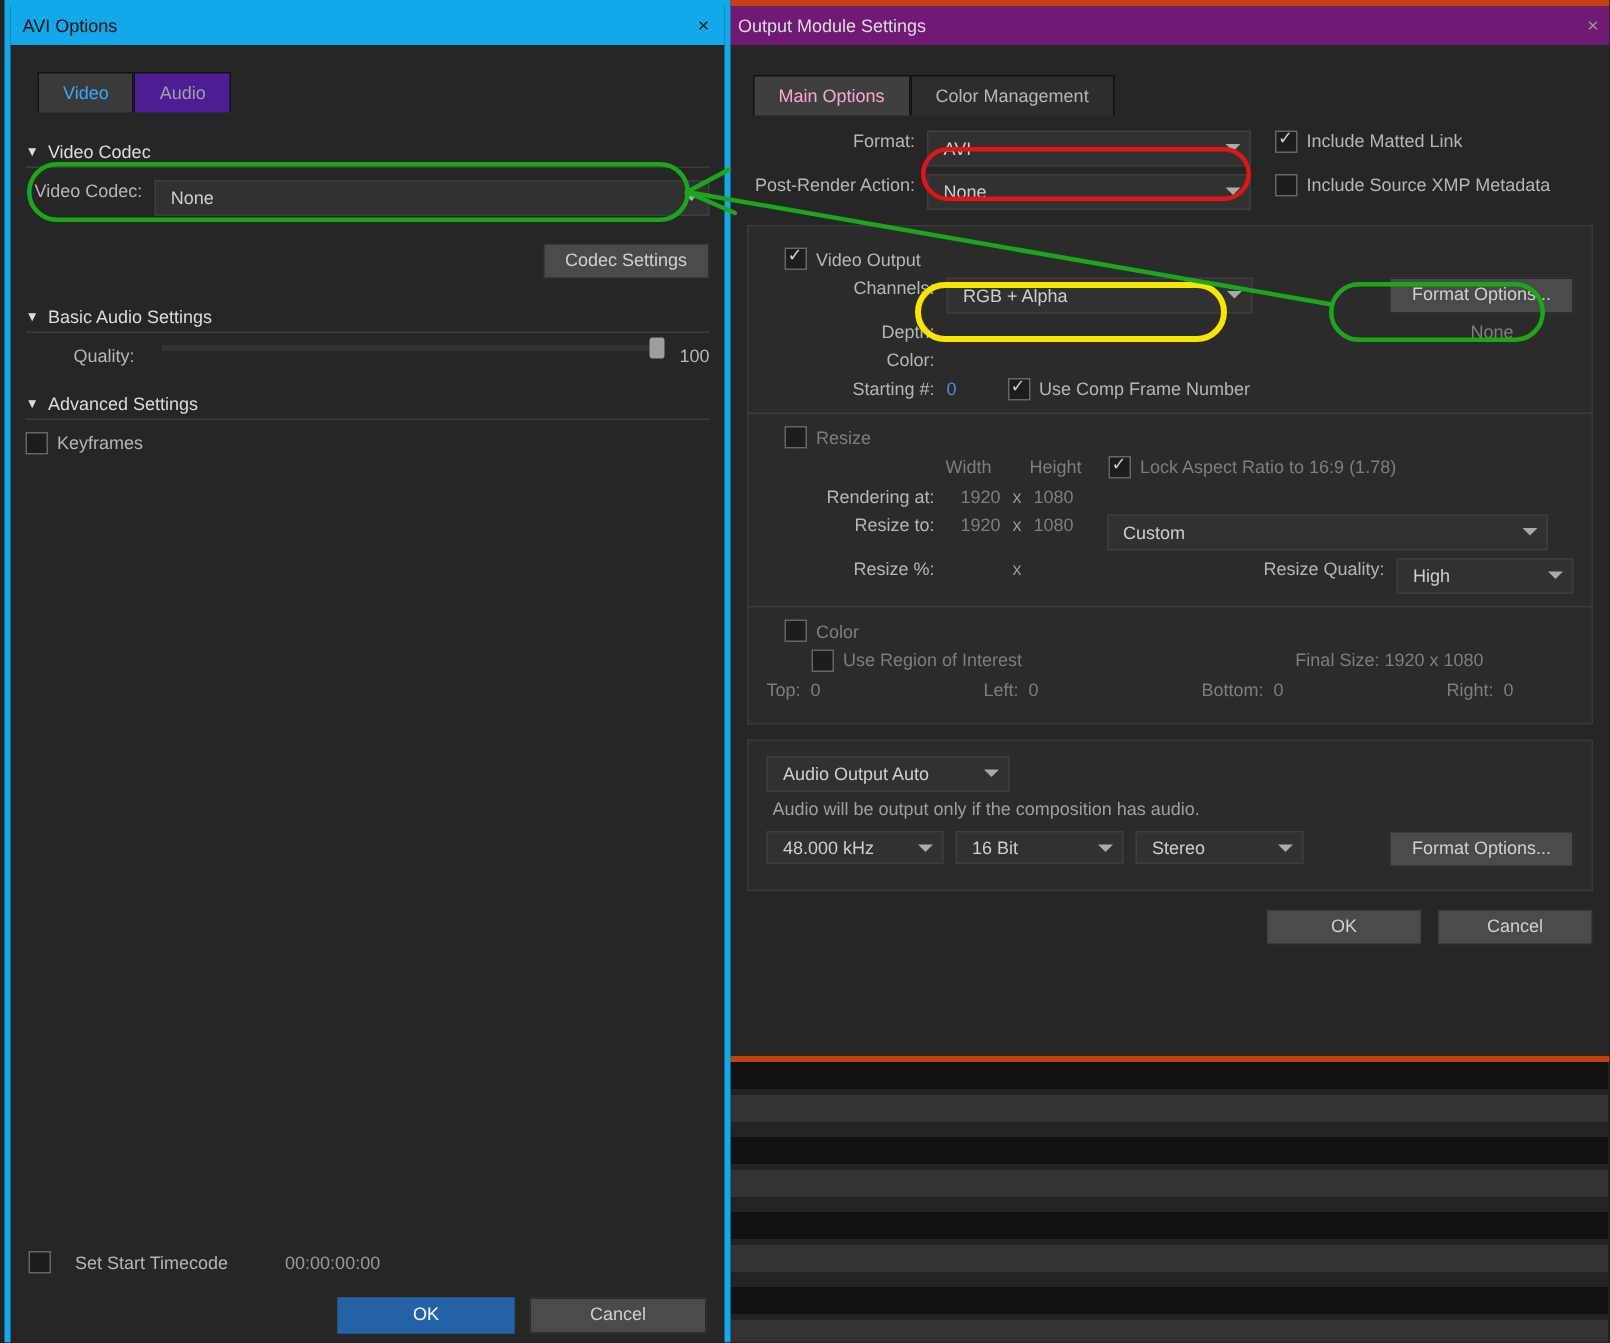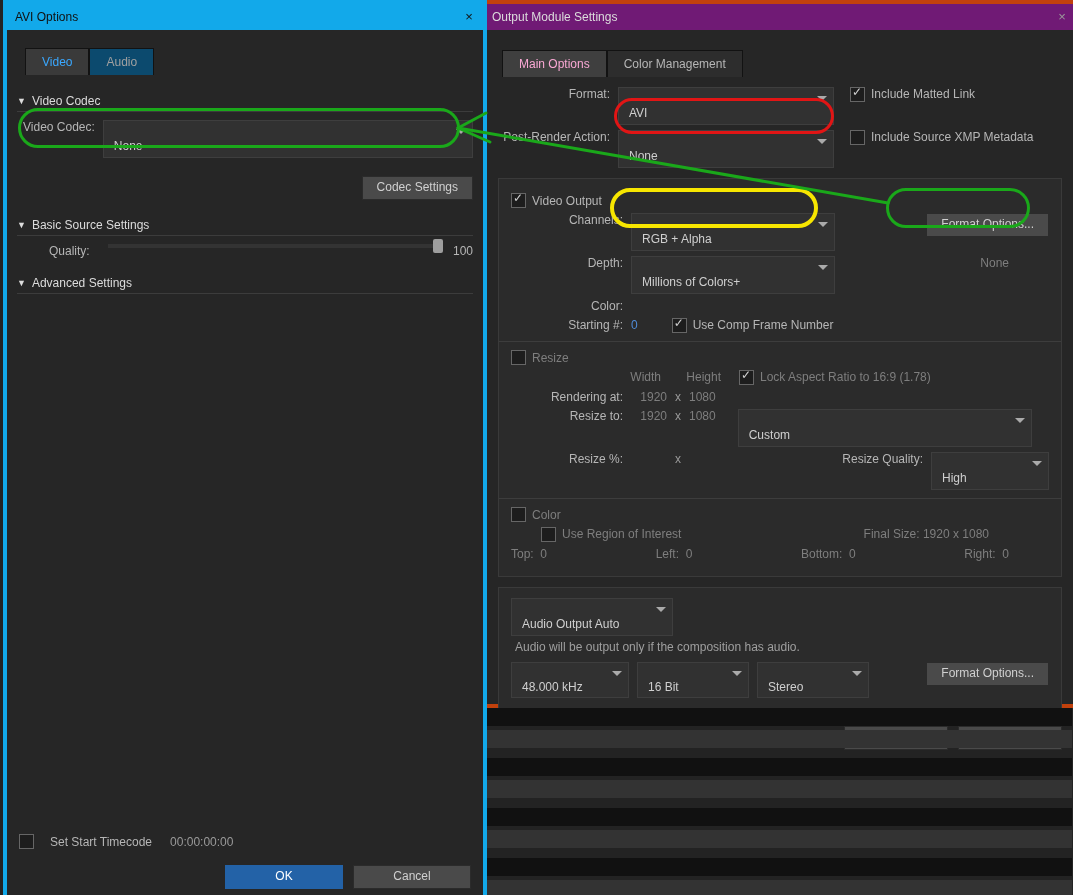--- a/index.html
+++ b/index.html
@@ -17,21 +17,21 @@
   .tab.active{background:#3a3a3a;color:#3aa8ff}
   .tab.active.noblue{color:#f9a8d4;background:#3f3f3f}
   .tab.inactive-light{background:#2d2d2d;color:#b6b6b6}
   
   .avi-body{position:absolute;top:34px;left:10px;right:10px;bottom:52px}
   .twirly{color:#dcdcdc;display:flex;align-items:center;margin-top:10px;cursor:pointer}
   .twirly .tri{font-size:9px;margin-right:6px}
   .hr{height:1px;background:#3c3c3c;margin-top:3px}
   .row{display:flex;margin-top:8px}
   .lbl{color:#b6b6b6;margin-right:8px}
-  .select{position:relative;background:#313131;height:22px;line-height:22px;padding:14px 22px 0 10px;color:#cfcfcf;border:1px solid #3e3e3e;cursor:pointer}
+  .select{position:relative;background:#313131;height:22px;line-height:22px;padding:0 22px 0 10px;color:#cfcfcf;border:1px solid #3e3e3e;cursor:pointer}
   .select .caret{position:absolute;right:6px;top:8px;border-left:5px solid transparent;border-right:5px solid transparent;border-top:5px solid #aaa}
   .btn{background:#4a4a4a;color:#d0d0d0;border:1px solid #2b2b2b;height:22px;line-height:20px;padding:0 14px;cursor:pointer}
   .btn.primary{background:#2362a7;border-color:#2362a7;color:#fff}
   .cb{display:inline-block;width:13px;height:13px;border:1px solid #666;background:#1d1d1d;margin-right:6px;vertical-align:middle;cursor:pointer}
   .cb.checked{position:relative}
   .cb.checked:after{content:"✓";position:absolute;top:-3px;left:1px;color:#cfcfcf;font-size:12px}
   .slider{position:relative;flex:1;height:4px;background:#333;margin:0 10px}
   .slider .knob{position:absolute;right:0;top:-5px;width:10px;height:14px;background:#9e9e9e;border-radius:2px}
   .footer{position:absolute;bottom:8px;right:12px;display:flex;gap:10px}
   .footer .btn{width:88px;text-align:center}
@@ -40,21 +40,21 @@
   
   .om-body{position:absolute;top:36px;left:14px;right:14px;bottom:10px}
   .panel{border:1px solid #3a3a3a;background:#2b2b2b;margin-top:10px;padding:10px 12px}
   .form-row{display:flex;align-items:flex-start;margin:5px 0}
   .form-row .lbl{width:112px;text-align:right}
   .select.sm{height:20px;line-height:20px}
   .txtval{color:#4f8bd8;cursor:text}
   .ghost{color:#7e7e7e}
   .divider{height:1px;background:#3d3d3d;margin:8px -12px}
   .x{margin:0 8px;color:#9a9a9a}
-  .section-cb{display:flex;align-items:center;margin:4px 0}
+  .section-cb{display:flex;align-items:center;margin:4px 12px}
   .note{color:#9f9f9f;margin:4px 0 8px 4px}
   .ok-row{display:flex;justify-content:flex-end;gap:10px;margin-top:12px}
   
   .overlay{position:absolute;inset:0;pointer-events:none}
   .oval{position:absolute;border-radius:999px}
   .green{border:3px solid #1aa81a}
   .red{border:3px solid #e11515}
   .yellow{border:4px solid #f7e600}
   svg.arrow{position:absolute;overflow:visible}
   .arrow path{stroke:#1aa81a;stroke-width:3;fill:none;stroke-linecap:round}
@@ -97,21 +97,20 @@
           <span>Video Output</span>
         </div>
         <div class="form-row">
           <span class="lbl">Channels:</span>
           <div class="select" style="width:170px"><span>RGB + Alpha</span><span class="caret"></span></div>
           <span style="flex:1"></span>
           <div class="btn">Format Options...</div>
         </div>
         <div class="form-row">
           <span class="lbl">Depth:</span>
-          <div class="select" style="width:170px"><span>Millions of Colors+</span><span class="caret"></span></div>
           <span style="flex:1"></span>
           <span class="ghost" style="margin-right:40px">None</span>
         </div>
         <div class="form-row">
           <span class="lbl">Color:</span>
         </div>
         <div class="form-row">
           <span class="lbl">Starting #:</span>
           <span class="txtval">0</span>
           <span style="width:34px"></span>
@@ -210,61 +209,65 @@
   </div>
 
   <div class="window" style="left:3px;top:0;width:476px;height:893px;border-color:#12a9ea">
     <div class="titlebar tb-avi">
       <span class="title">AVI Options</span>
       <span class="close" style="color:#111">×</span>
     </div>
 
     <div class="tabbar" style="margin-top:18px">
       <div class="tab active">Video</div>
-      <div class="tab" style="background:#0c4a6e">Audio</div>
+      <div class="tab" style="background:#4c1d95">Audio</div>
     </div>
 
     <div class="avi-body" style="top:80px">
       <div class="twirly">
         <span class="tri">▼</span>
           <span>Video Codec</span>
       </div>
       <div class="hr"></div>
       <div class="row">
         <span class="lbl" style="margin-left:6px">Video Codec:</span>
         <div class="select" style="flex:1"><span>None</span><span class="caret"></span></div>
       </div>
       <div class="row" style="justify-content:flex-end;margin-top:18px">
         <div class="btn">Codec Settings</div>
       </div>
 
       <div class="twirly" style="margin-top:18px">
         <span class="tri">▼</span>
-          <span>Basic Source Settings</span>
+          <span>Basic Audio Settings</span>
       </div>
       <div class="hr"></div>
       <div class="row">
         <span class="lbl" style="margin-left:32px">Quality:</span>
         <div class="slider">
             <div class="knob"></div>
           </div>
         <span>100</span>
       </div>
 
       <div class="twirly" style="margin-top:18px">
         <span class="tri">▼</span>
           <span>Advanced Settings</span>
       </div>
       <div class="hr"></div>
+      <div class="row">
+        <span class="cb"></span>
+        <span>Keyframes</span>
+      </div>
     </div>
 
     <div class="st-row">
       <span class="cb"></span>
       <span>Set Start Timecode</span>
-      <span style="margin-left:8px;color:#9a9a9a">00:00:00:00</span>
+      <span style="margin-left:28px;color:#9a9a9a">00:00:00:00</span>
     </div>
 
     <div class="footer">
       <div class="btn primary">OK</div>
       <div class="btn">Cancel</div>
     </div>
   </div>
 
   <div class="overlay">
     <div class="oval green" style="left:18px;top:108px;width:436px;height:34px"></div>

